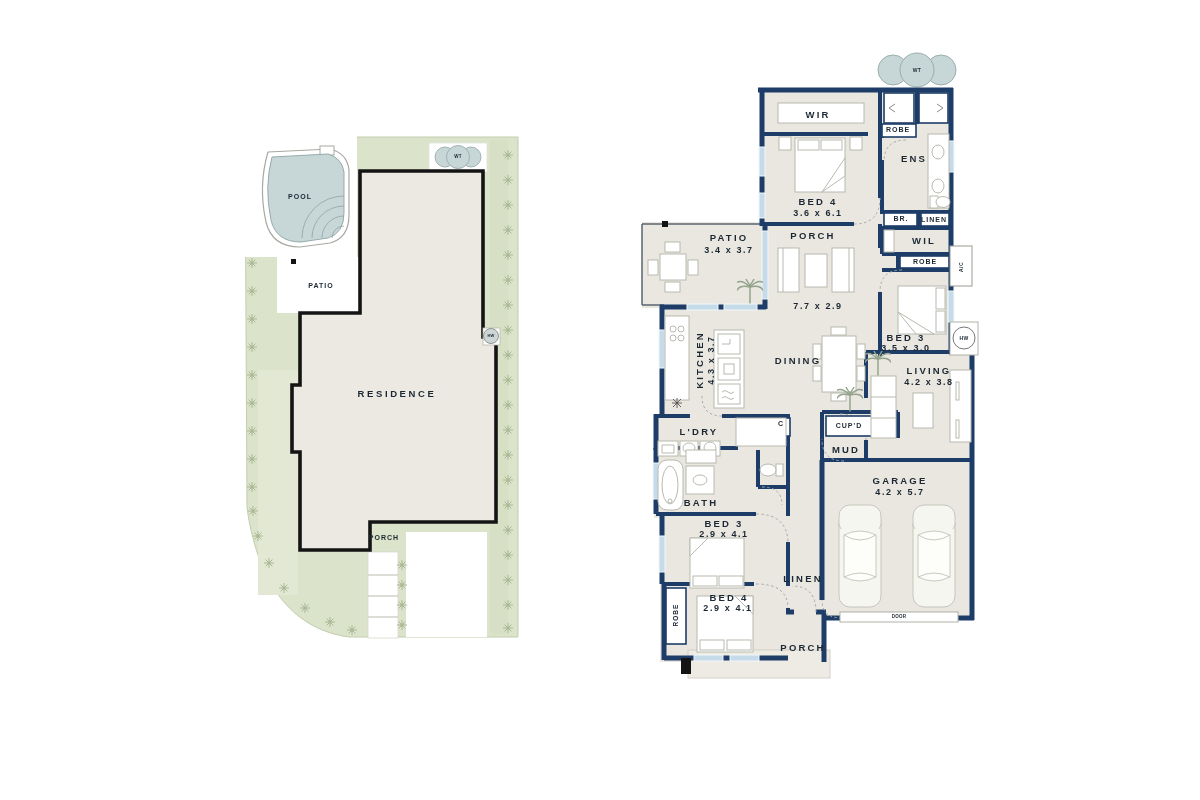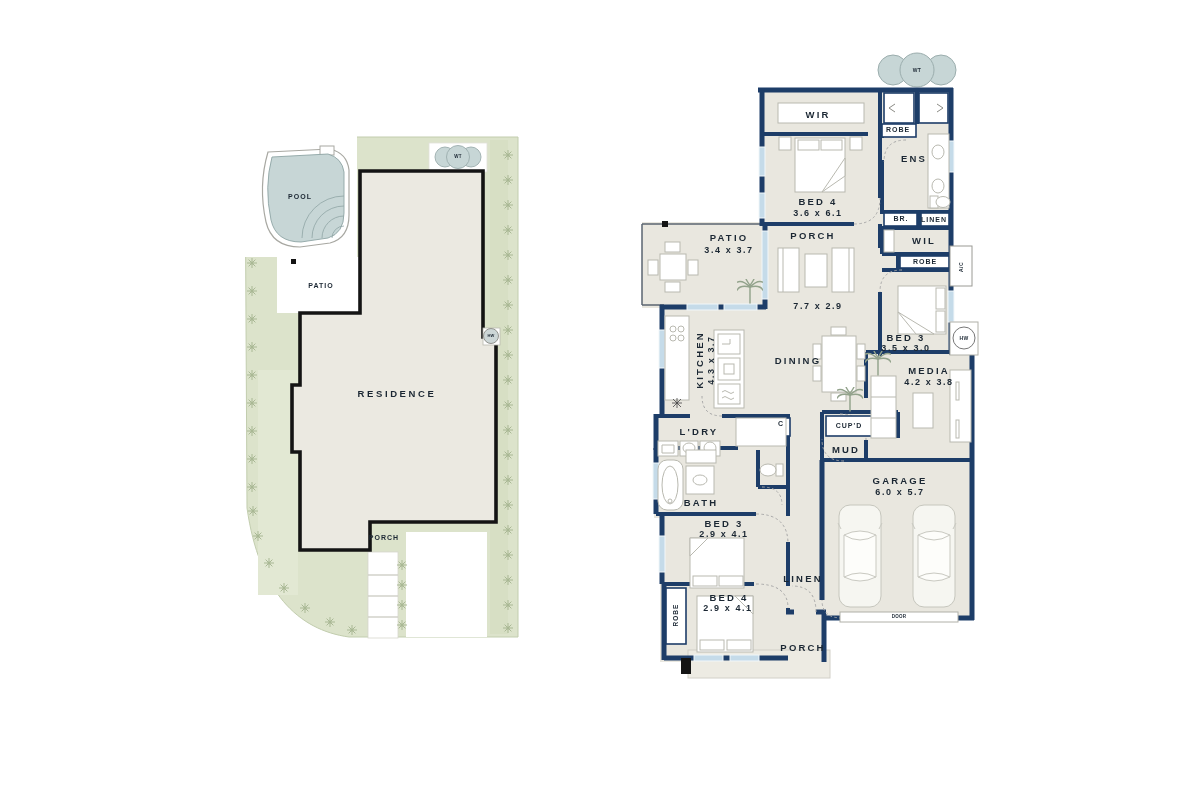--- a/index.html
+++ b/index.html
@@ -448,31 +448,31 @@
   <div class="lbl" style="left:813px;top:236px">PORCH</div>
   <div class="lbl dim" style="left:818px;top:307px">7.7 x 2.9</div>
   <div class="lbl vert" style="left:706px;top:360px">
     <div>KITCHEN</div>
     <div class="dim">4.3 x 3.7</div>
   </div>
   <div class="lbl" style="left:798px;top:361px">DINING</div>
   <div class="lbl" style="left:906px;top:338px">BED 3</div>
   <div class="lbl dim" style="left:906px;top:349px">3.5 x 3.0</div>
   <div class="lbl xs" style="left:964px;top:338px">HW</div>
-  <div class="lbl" style="left:929px;top:371px">MEDIA</div>
+  <div class="lbl" style="left:929px;top:371px">LIVING</div>
   <div class="lbl dim" style="left:929px;top:383px">4.2 x 3.8</div>
   <div class="lbl sm" style="left:849px;top:426px">CUP'D</div>
   <div class="lbl" style="left:846px;top:450px">MUD</div>
   <div class="lbl" style="left:699px;top:432px">L'DRY</div>
   <div class="lbl sm" style="left:781px;top:424px">C</div>
   <div class="lbl" style="left:701px;top:503px">BATH</div>
   <div class="lbl" style="left:724px;top:524px">BED 3</div>
   <div class="lbl dim" style="left:724px;top:535px">2.9 x 4.1</div>
   <div class="lbl" style="left:900px;top:481px">GARAGE</div>
-  <div class="lbl dim" style="left:900px;top:493px">6.0 x 5.7</div>
+  <div class="lbl dim" style="left:900px;top:493px">4.2 x 5.7</div>
   <div class="lbl" style="left:803px;top:579px">LINEN</div>
   <div class="lbl vert" style="left:676px;top:615px;font-size:6.5px;letter-spacing:1px">ROBE</div>
   <div class="lbl" style="left:729px;top:598px">BED 4</div>
   <div class="lbl dim" style="left:728px;top:609px">2.9 x 4.1</div>
   <div class="lbl" style="left:803px;top:648px">PORCH</div>
   <div class="lbl xxs" style="left:899px;top:617px">DOOR</div>
 </div>
 
 </div>
 

